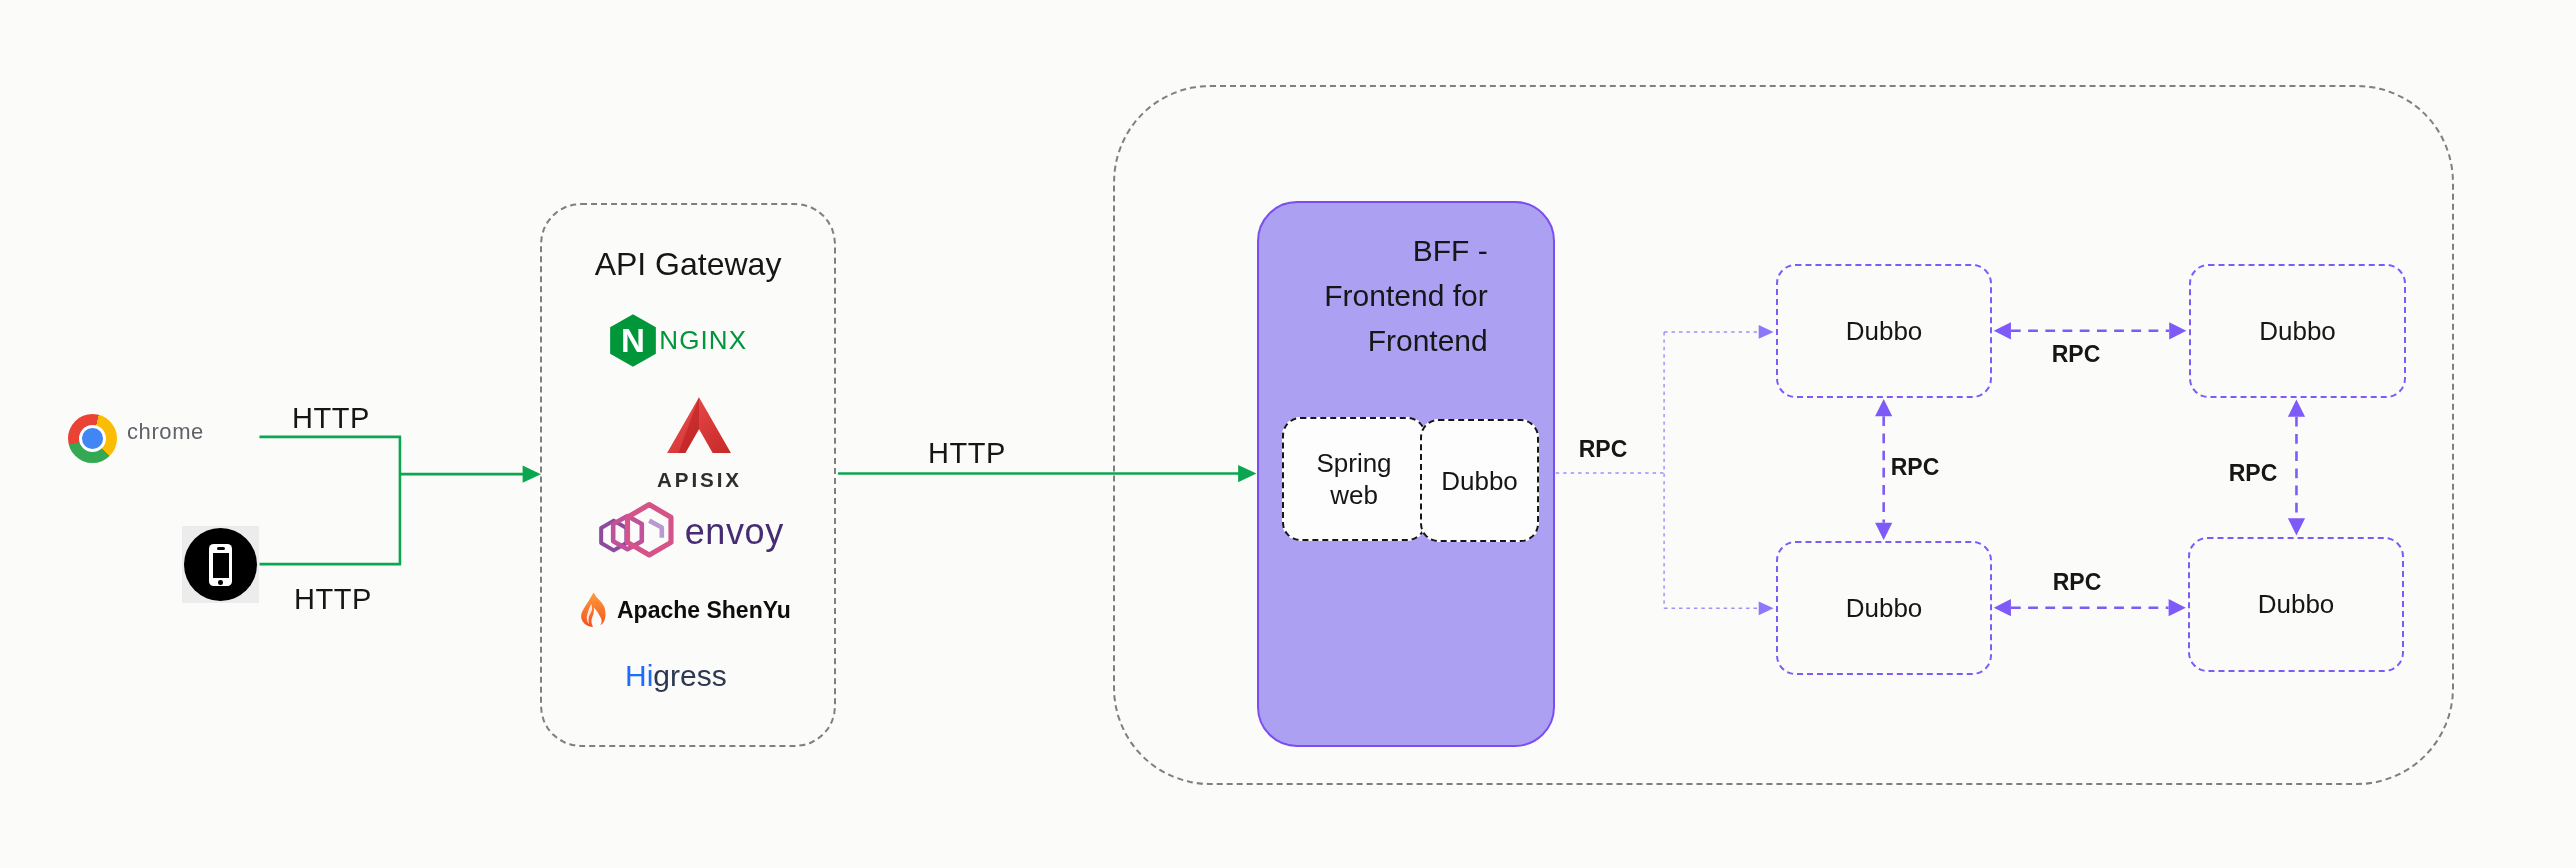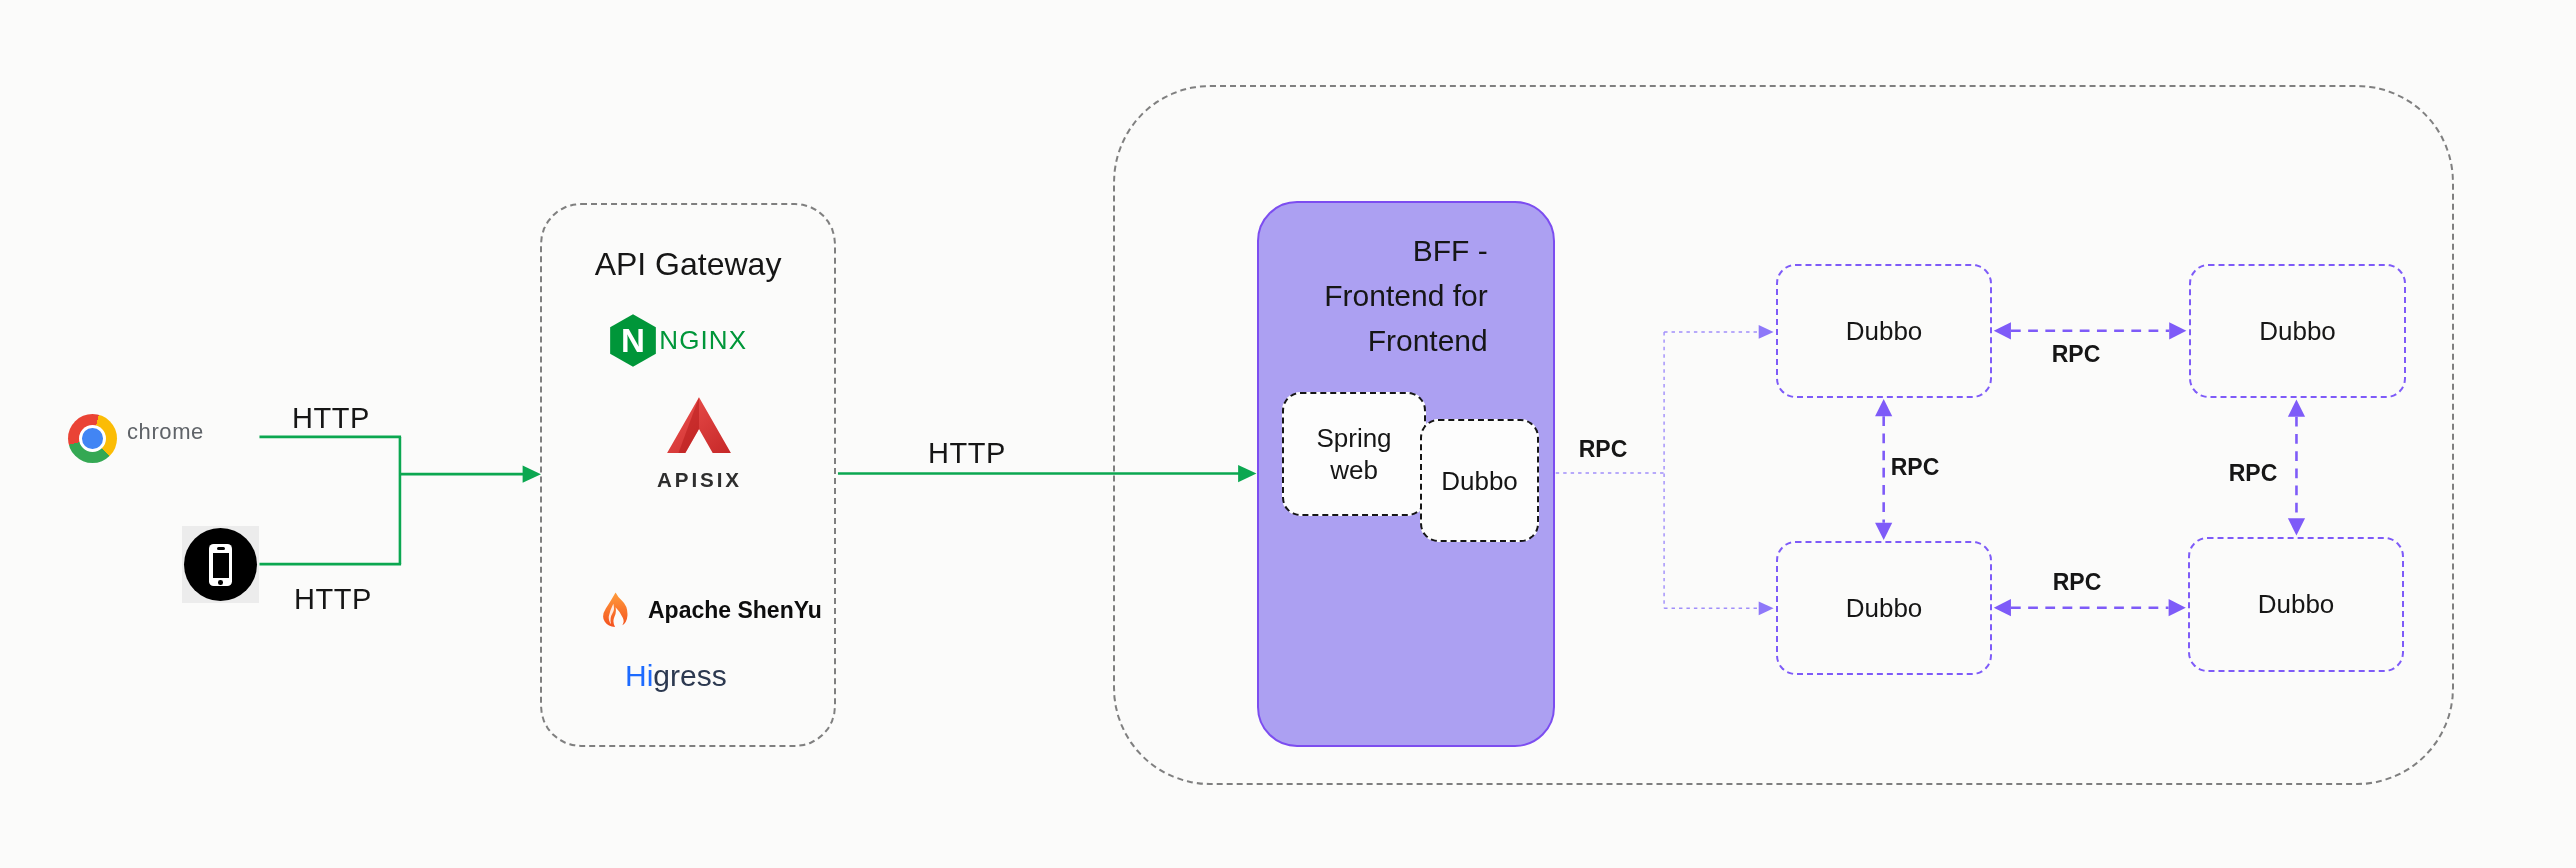--- a/index.html
+++ b/index.html
@@ -42,35 +42,35 @@
   .backend-box{position:absolute;left:1113px;top:85px;width:1341px;height:700px;border:2.3px dashed var(--box-dash-gray);border-radius:97px}
   .box-title{font-size:32px;font-weight:500;color:var(--text-dark)}
   
   .logo-row{position:absolute;display:flex;align-items:center}
   .nginx-row{left:609px;top:313px;gap:2.3px}
   .nginx-word{font-size:26px;font-weight:normal;color:var(--nginx-green);letter-spacing:1.1px}
   .apisix-col{left:657px;top:396px;flex-direction:column;gap:15px;align-items:center}
   .apisix-word{font-size:20.6px;font-weight:bold;color:var(--apisix-text);letter-spacing:2.9px}
   .envoy-row{left:592px;top:500px;gap:5.7px}
   .envoy-word{font-size:36px;font-weight:500;color:var(--envoy-text);letter-spacing:0.6px}
-  .shenyu-row{left:602px;top:592px;gap:20px}
+  .shenyu-row{left:580px;top:592px;gap:11px}
   .shenyu-word{font-size:23px;font-weight:bold;color:#0d0d0d}
   .higress-row{left:625px;top:659px}
   .higress-word{font-size:30px;font-weight:normal}
   .higress-hi{color:var(--higress-blue)}
   .higress-gress{color:var(--higress-dark)}
   
   .bff-box{position:absolute;left:1257px;top:201px;width:298px;height:546px;background:var(--bff-fill);
     border:2.9px solid var(--bff-border);border-radius:40px}
   .bff-title{position:absolute;left:1406px;top:295px;transform:translate(-50%,-50%);
     text-align:right;font-size:30px;line-height:45px;color:var(--text-dark)}
   .sub-box{position:absolute;background:#fdfdfd;border:2.3px dashed #161616;border-radius:18.4px;
     display:flex;align-items:center;justify-content:center;text-align:center;
     font-size:26px;line-height:32px;color:var(--text-dark)}
-  .spring-box{left:1282px;top:392px;width:144px;height:124px}
+  .spring-box{left:1282px;top:417px;width:144px;height:124px}
   .dubbo-sub-box{left:1420px;top:419px;width:119px;height:123px}
   
   .service-box{position:absolute;border:2.3px dashed var(--rpc-purple);border-radius:19.5px;
     display:flex;align-items:center;justify-content:center;font-size:26px;color:var(--text-dark)}
   .svc-a{left:1776px;top:264px;width:216px;height:134px}
   .svc-b{left:2189px;top:264px;width:217px;height:134px}
   .svc-c{left:1776px;top:541px;width:216px;height:134px}
   .svc-d{left:2188px;top:537px;width:216px;height:135px}
 </style>
 </head>
@@ -150,20 +150,31 @@
           <stop offset="0" stop-color="#ef5350"></stop>
             <stop offset="1" stop-color="#c62828"></stop>
         </linearGradient>
       </defs>
       <path d="M56 2 L112 100 L80 100 L56 58 L32 100 L0 100 Z" fill="url(#apx)"></path>
       <path d="M56 2 L56 58 L32 100 L20 100 Z" fill="#b71c1c" opacity="0.55"></path>
     </svg>
     <span class="apisix-word">APISIX</span>
   </div>
 
+  <div class="logo-row envoy-row">
+    <svg width="87" height="63" viewBox="0 0 152 110">
+      <g fill="none" stroke-linejoin="round">
+        <polygon points="38,36 60,49 60,75 38,88 16,75 16,49" stroke="#8e4a9e" stroke-width="7"></polygon>
+        <polygon points="62,28 87,42 87,72 62,86 37,72 37,42" stroke="#c0529c" stroke-width="8"></polygon>
+        <polygon points="100,8 138,30 138,74 100,96 62,74 62,30" stroke="#d65389" stroke-width="9"></polygon>
+        <path d="M100,36 L122,48 L122,66" stroke="#b99ad0" stroke-width="8"></path>
+      </g>
+    </svg>
+    <span class="envoy-word">envoy</span>
+  </div>
 
   <div class="logo-row shenyu-row">
     <svg width="26" height="36" viewBox="0 0 46 62">
       <defs>
         <linearGradient id="shy" x1="0" y1="0" x2="0" y2="1">
           <stop offset="0" stop-color="#ff9d3c"></stop>
             <stop offset="1" stop-color="#f4511e"></stop>
         </linearGradient>
       </defs>
       <path d="M24 0 Q15 16 7 28 Q-2 42 5 52 Q11 61 23 61 Q18 52 22 43 Q26 35 24 26 Q33 35 37 45 Q40 52 36 58 Q44 53 45 41 Q46 24 35 14 Q28 8 24 0 Z" fill="url(#shy)"></path>

